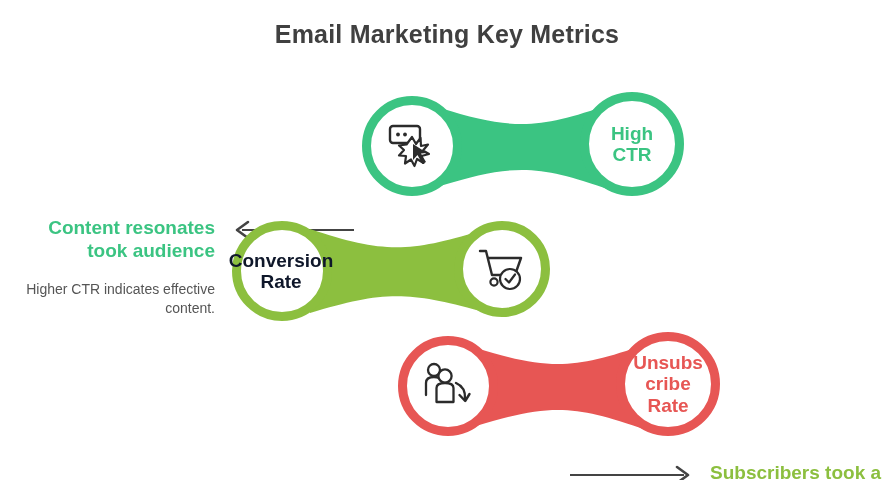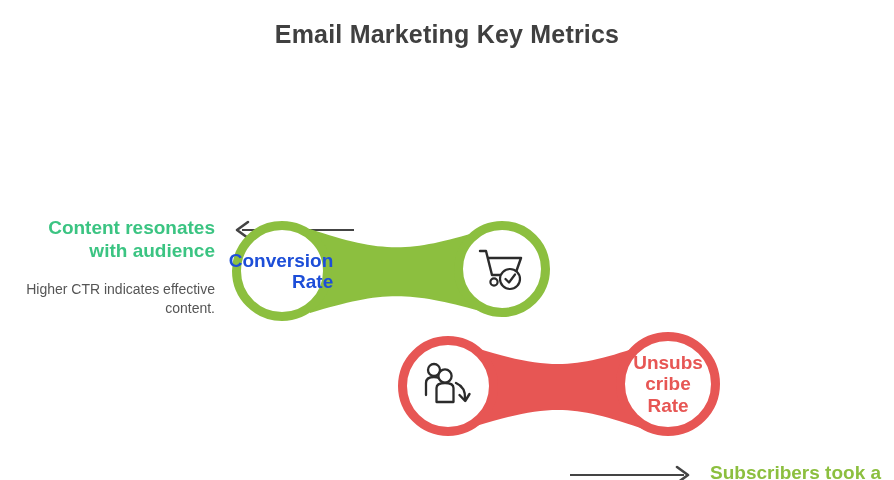--- a/index.html
+++ b/index.html
@@ -119,50 +119,73 @@
 </head>
 <body>
 
 <div id="canvas">
 
   <div id="page-title">Email Marketing Key Metrics</div>
 
   <div class="row" id="row-ctr">
 
     <div class="side-block" id="block-ctr">
-      <div class="side-head" style="color: rgb(59, 196, 130);">Content resonates with audience</div>
+      <div class="side-head" style="color: rgb(59, 196, 130);">Content resonates took audience</div>
       <div class="side-sub">Higher CTR indicates effective content.</div>
     </div>
 
     <svg class="arrow" id="arrow-ctr" viewBox="0 0 124 26" preserveAspectRatio="none">
       <line x1="122" y1="13" x2="10" y2="13" stroke="#444444" stroke-width="2.2"></line>
       <polyline points="16,5 5,13 16,21" fill="none" stroke="#444444" stroke-width="2.6" stroke-linecap="round" stroke-linejoin="round"></polyline>
     </svg>
 
+    <div class="dumbbell" id="dumbbell-ctr">
+      <svg class="band-svg" viewBox="0 0 326 130">
+        <path d="M 78 26 C 150 48, 176 48, 248 22 L 248 108 C 176 82, 150 82, 78 104 Z" fill="#3BC482"></path>
+      </svg>
+
+      <div class="node node-left" style="border-color:#3BC482;">
+        <span class="node-icon">
+          <svg width="52" height="52" viewBox="0 0 52 52">
+            <rect x="4" y="6" width="30" height="17" rx="3" fill="none" stroke="#2b2b2b" stroke-width="2.4"></rect>
+            <circle cx="12" cy="14.5" r="1.9" fill="#2b2b2b"></circle>
+            <circle cx="19" cy="14.5" r="1.9" fill="#2b2b2b"></circle>
+            <path d="M26 17 L30 24 L34.5 18 L35 26 L42 24.5 L37 30.5 L43 34 L35.5 36 L37.5 43
+                     L31 39 L28.5 46 L25 39.5 L19 43.5 L20 36 L13 35.5 L18 30 L13 25.5 L20.5 24.5 Z" fill="#ffffff" stroke="#2b2b2b" stroke-width="2.2" stroke-linejoin="round"></path>
+            <path d="M27 24 L27 40 L31.5 35 L36.5 44 L40 42 L35 33.5 L41 33 Z" fill="#2b2b2b"></path>
+          </svg>
+        </span>
+      </div>
+
+      <div class="node node-right" style="border-color:#3BC482;">
+        <span class="node-label" style="color: rgb(59, 196, 130);">High
+CTR</span>
+      </div>
+    </div>
   </div>
 
   <div class="row" id="row-conversion">
 
     <div class="side-block" id="block-conv">
       <div class="side-head" style="color: rgb(140, 191, 63);">Subscribers took a specific action</div>
 
     </div>
 
     <svg class="arrow" id="arrow-conv" viewBox="0 0 128 26" preserveAspectRatio="none">
       <line x1="4" y1="13" x2="118" y2="13" stroke="#444444" stroke-width="2.2"></line>
       <polyline points="111,5 122,13 111,21" fill="none" stroke="#444444" stroke-width="2.6" stroke-linecap="round" stroke-linejoin="round"></polyline>
     </svg>
 
     <div class="dumbbell" id="dumbbell-conversion">
       <svg class="band-svg" viewBox="0 0 326 130">
         <path d="M 78 22 C 150 46, 176 46, 248 24 L 248 104 C 176 84, 150 84, 78 106 Z" fill="#8CBF3F"></path>
       </svg>
 
       <div class="node node-left" style="border-color:#8CBF3F;">
-        <span class="node-label overflow" style="color: #1d4ed8; text-align: right;">Conversion
+        <span class="node-label overflow" style="color: #0f172a;">Conversion
 Rate</span>
       </div>
 
       <div class="node node-right" style="border-color:#8CBF3F; width:96px; height:96px; top:14px; left:222px;">
         <span class="node-icon">
           <svg width="50" height="46" viewBox="0 0 50 46">
             <path d="M3 5 L9 5 L15 29 L38 29 L44 12 L12 12" fill="none" stroke="#2b2b2b" stroke-width="2.4" stroke-linecap="round" stroke-linejoin="round"></path>
             <circle cx="17" cy="36" r="3.6" fill="none" stroke="#2b2b2b" stroke-width="2.2"></circle>
             <circle cx="33" cy="33" r="10" fill="#ffffff" stroke="#2b2b2b" stroke-width="2.2"></circle>
             <polyline points="28.5,33 32,36.5 38,28.5" fill="none" stroke="#2b2b2b" stroke-width="2.2" stroke-linecap="round" stroke-linejoin="round"></polyline>

